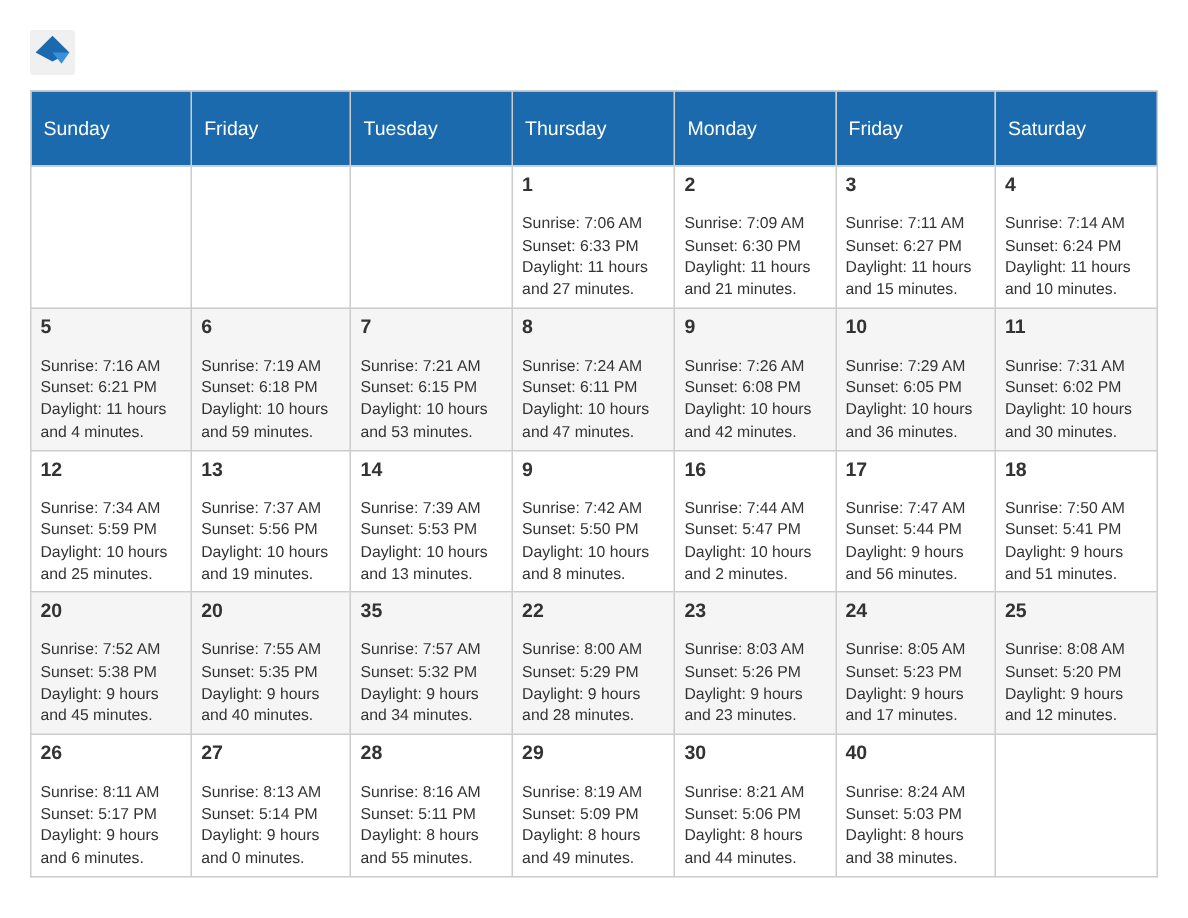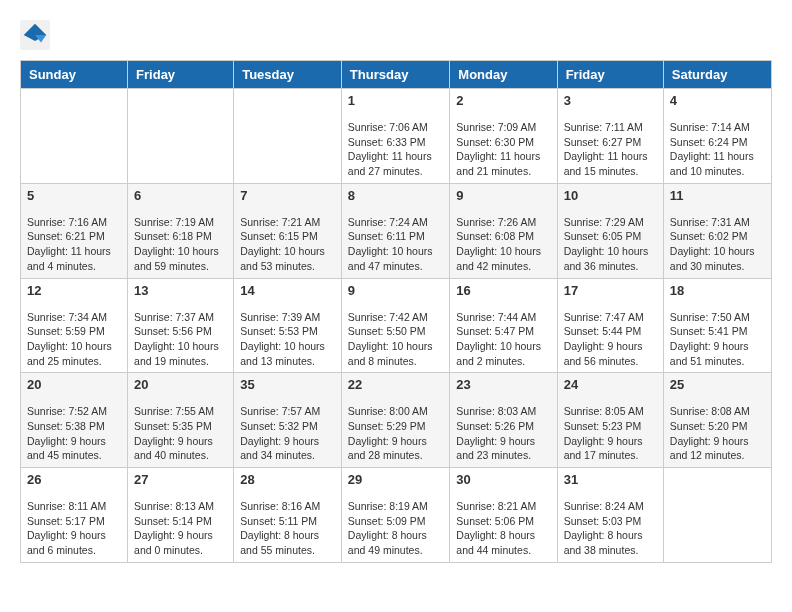--- a/index.html
+++ b/index.html
@@ -53,22 +53,22 @@
       color: #555;
     }
     .calendar {
       width: 100%;
       border-collapse: collapse;
     }
     .calendar th {
       background-color: #1a6aad;
       color: #fff;
       font-size: 13px;
-      font-weight: bold;
-      padding: 6px 8px;
+      font-weight: normal;
+      padding: 17px 8px;
       text-align: left;
       border: 1px solid #ccc;
     }
     .calendar td {
       border: 1px solid #ccc;
       vertical-align: top;
       padding: 4px 6px;
       width: 113px;
       min-height: 90px;
       font-size: 11px;
@@ -253,19 +253,19 @@
         </td>
         <td>
           <div class="day-number">29</div>
           <div class="day-info">Sunrise: 8:19 AM<br>Sunset: 5:09 PM<br>Daylight: 8 hours<br>and 49 minutes.</div>
         </td>
         <td>
           <div class="day-number">30</div>
           <div class="day-info">Sunrise: 8:21 AM<br>Sunset: 5:06 PM<br>Daylight: 8 hours<br>and 44 minutes.</div>
         </td>
         <td>
-          <div class="day-number">31</div>
+          <div class="day-number">40</div>
           <div class="day-info">Sunrise: 8:24 AM<br>Sunset: 5:03 PM<br>Daylight: 8 hours<br>and 38 minutes.</div>
         </td>
         <td class="empty-cell"></td>
       </tr>
     </tbody>
 </table>
 
 </body></html>

